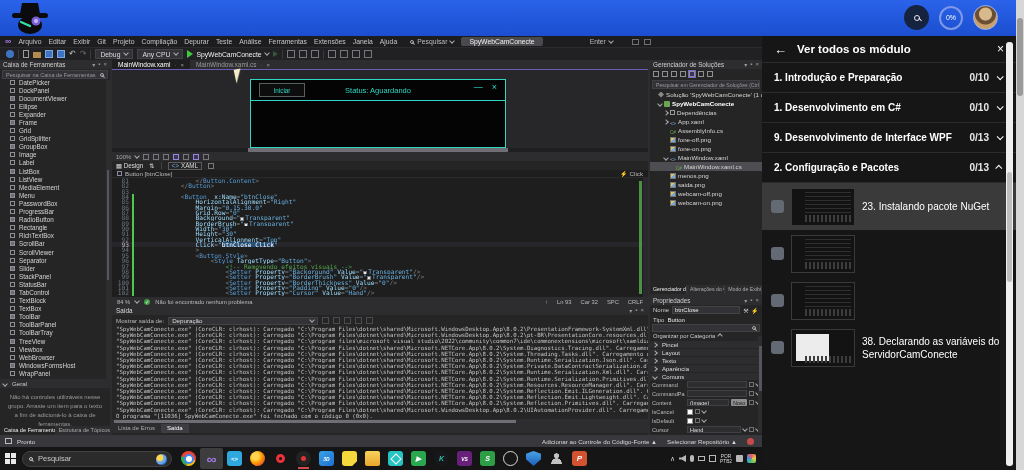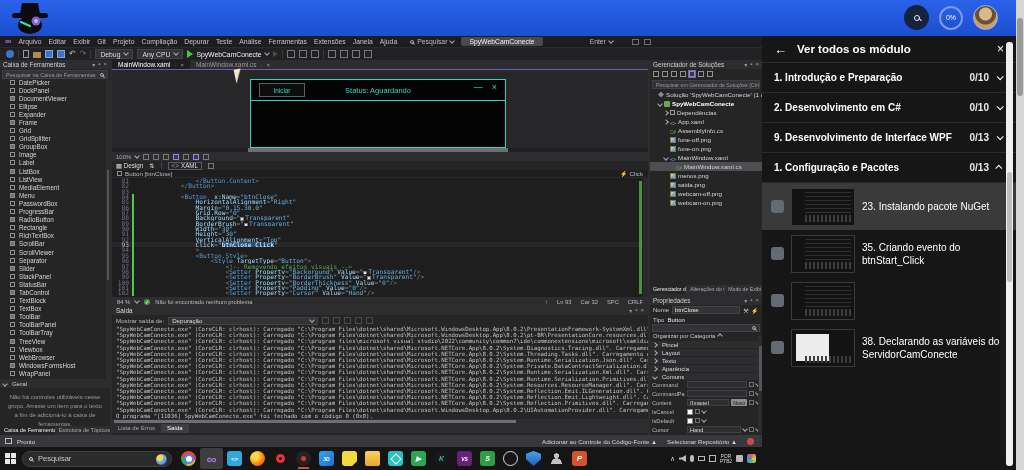--- a/index.html
+++ b/index.html
@@ -961,45 +961,44 @@
       <span class="ttl">Ver todos os módulo</span>
       <span class="closeX">×</span>
     </div>
     <div>
         <div class="cmod">
           <span class="mt">1. Introdução e Preparação</span>
           <span class="mc">0/10</span>
           <span class="mchev dn"></span>
         </div>
         <div class="cmod">
-          <span class="mt">2. Desenvolvimento em C#</span>
+          <span class="mt">1. Desenvolvimento em C#</span>
           <span class="mc">0/10</span>
           <span class="mchev dn"></span>
         </div>
         <div class="cmod">
           <span class="mt">9. Desenvolvimento de Interface WPF</span>
           <span class="mc">0/13</span>
           <span class="mchev dn"></span>
         </div>
         <div class="cmod">
-          <span class="mt">1. Configuração e Pacotes</span>
+          <span class="mt">2. Configuração e Pacotes</span>
           <span class="mc">0/13</span>
           <span class="mchev up"></span>
         </div>
       </div>
     <div>
         <div class="lesson selr">
           <span class="lcheck"></span>
           <span class="thumb"></span>
           <span class="ltitle">23. Instalando pacote NuGet</span>
         </div>
         <div class="lesson">
           <span class="lcheck"></span>
           <span class="thumb"></span>
-          <span class="ltitle">35. Criando evento do btnStart_Click</span>
         </div>
         <div class="lesson">
           <span class="lcheck"></span>
           <span class="thumb"></span>
         </div>
         <div class="lesson">
           <span class="lcheck"></span>
           <span class="thumb light"></span>
           <span class="ltitle">38. Declarando as variáveis do ServidorCamConecte</span>
         </div>

